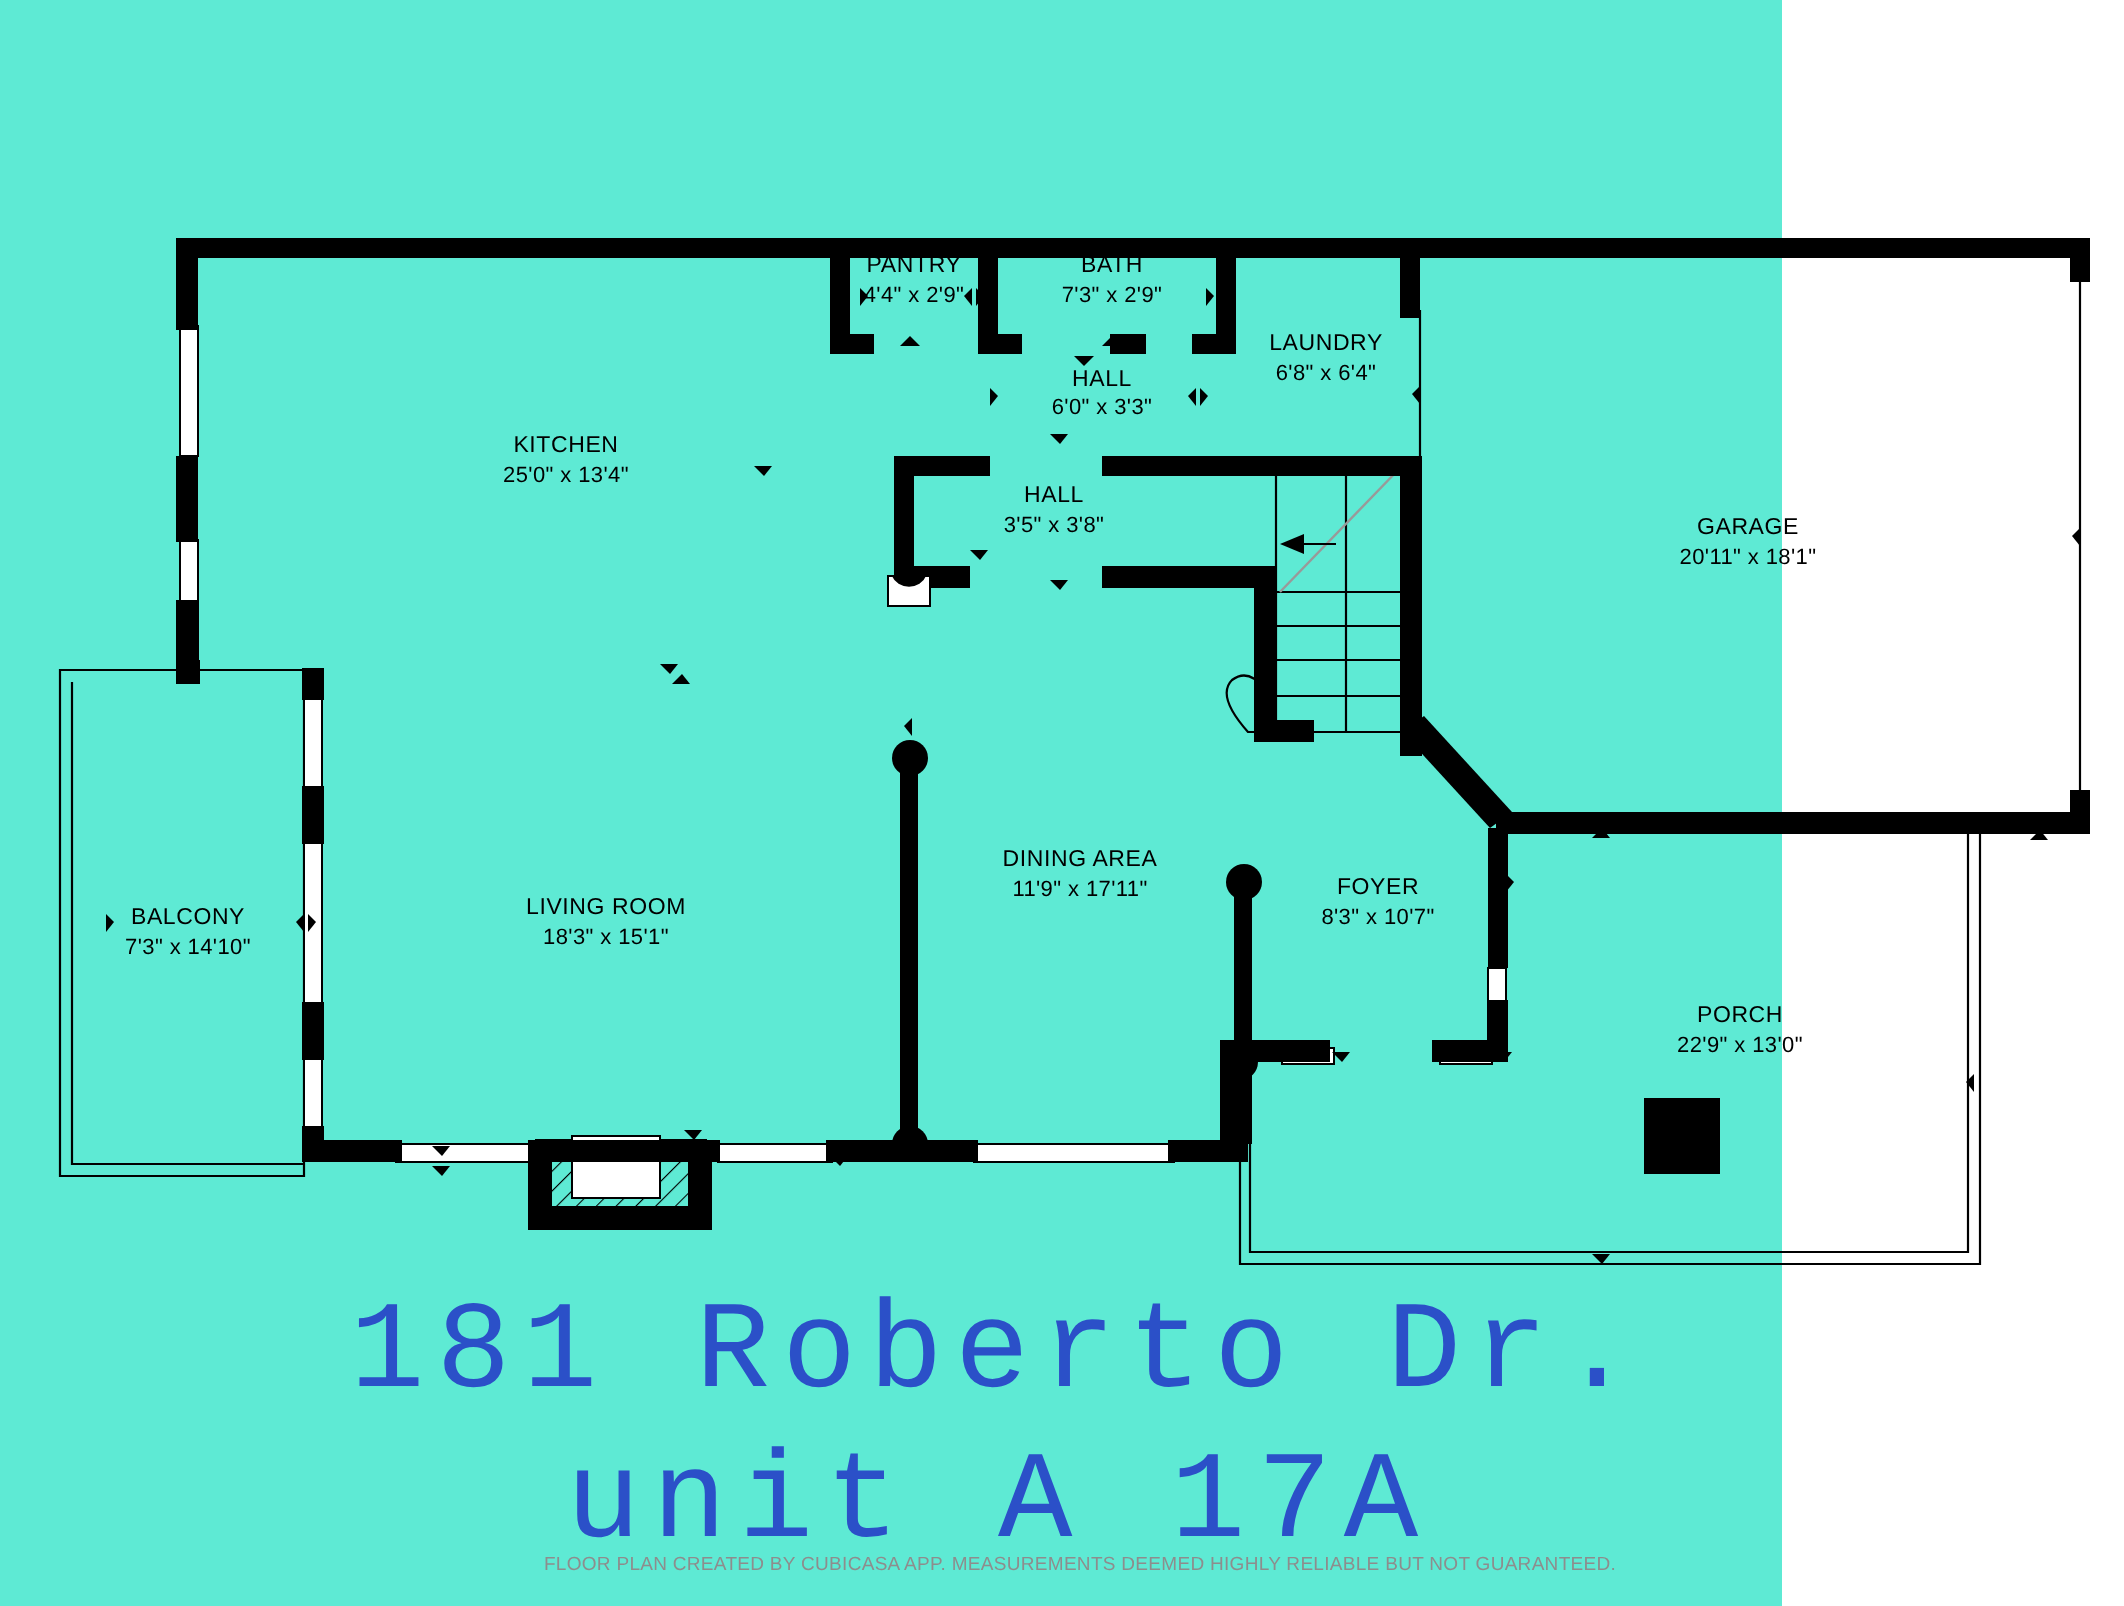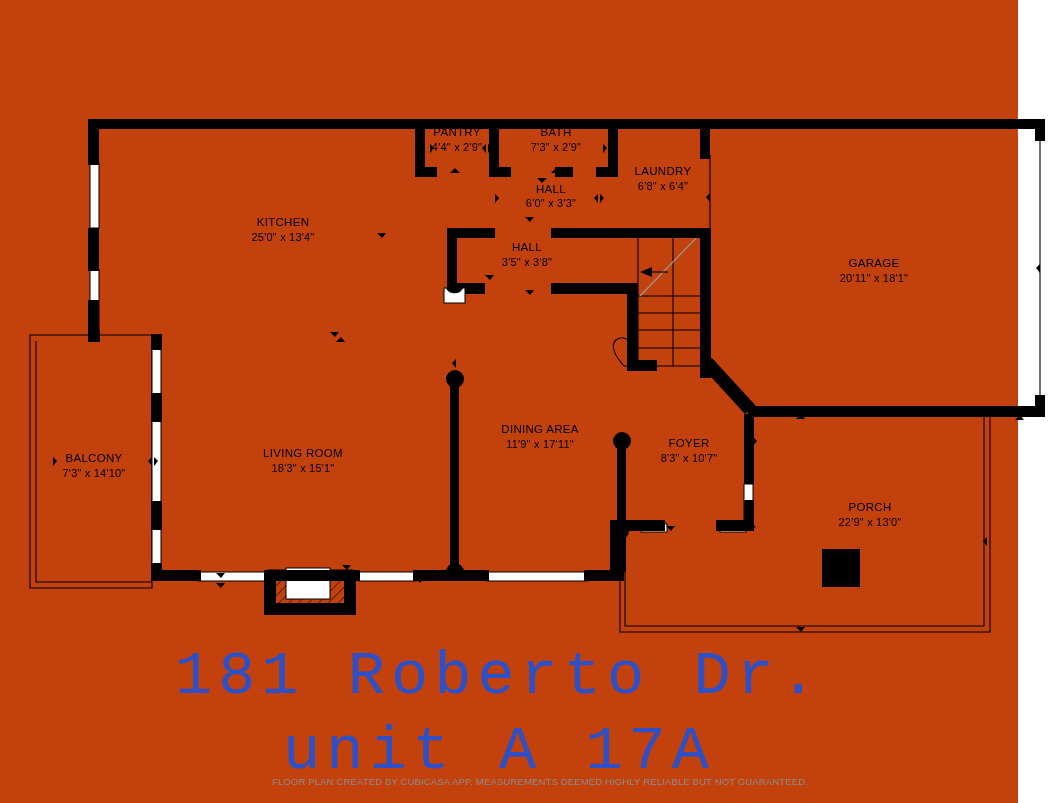--- a/index.html
+++ b/index.html
@@ -8,23 +8,23 @@
     background: #ffffff;
   }
   body {
     width: 1062px;
     height: 803px;
     overflow: hidden;
     font-family: "Liberation Sans", sans-serif;
   }
   #plan-root {
     position: relative;
-    width: 1018px;
+    width: 891px;
     height: 803px;
-    background: #c2410c;
+    background: #5eead4;
   }
   svg#floorplan-svg {
     position: absolute;
     left: 0;
     top: 0;
     width: 1062px;
     height: 803px;
     display: block;
   }
   .room-name {

